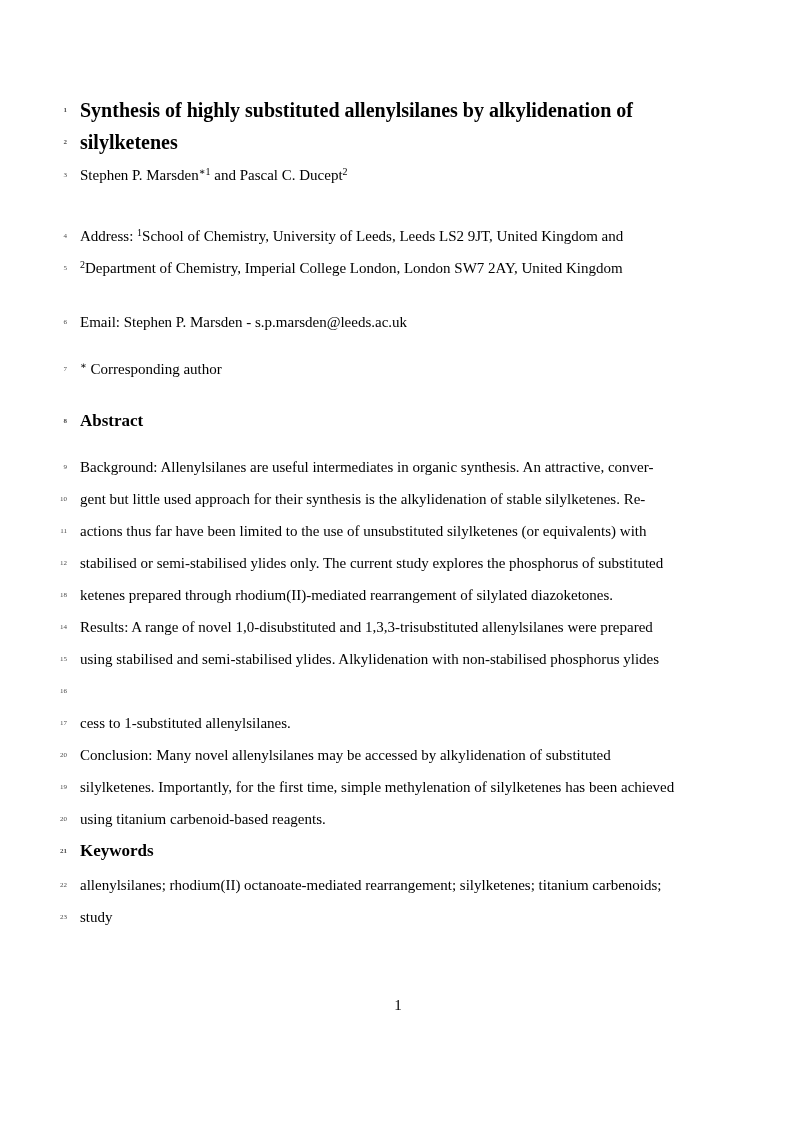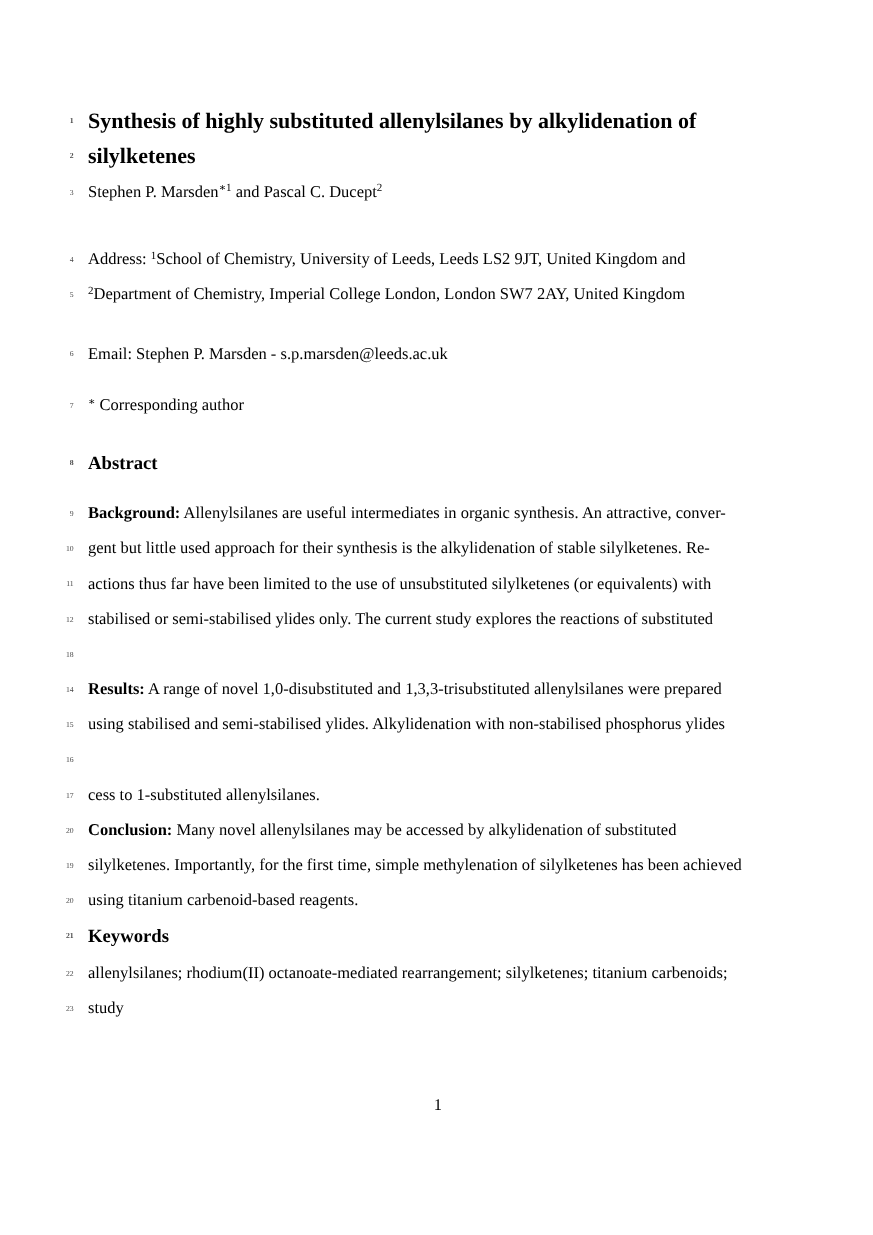--- a/index.html
+++ b/index.html
@@ -29,21 +29,21 @@
     position: absolute;
     right: calc(100% + 13px);
     top: 0;
     font-size: 7px;
     line-height: 33px;
     color: #4a4a4a;
   }
   .title-line { font-size: 20px; font-weight: bold; }
   .heading-line { font-size: 17px; font-weight: bold; }
   sup { font-size: 10px; line-height: 0; vertical-align: 5px; }
-  b.lead { font-weight: bold; }
+  b.lead { font-weight: normal; }
   .g29 { margin-top: 29px; }
   .g22 { margin-top: 22px; }
   .g20 { margin-top: 20px; }
   .g15 { margin-top: 15px; }
   .g14 { margin-top: 14px; }
   .g12 { }
   .g2  { margin-top: 2px; }
   .g1  { margin-top: 1px; }
   .pageno {
     position: absolute;
@@ -106,24 +106,25 @@
     <div class="line">
       <span class="lineno">10</span>
       <span>gent but little used approach for their synthesis is the alkylidenation of stable silylketenes. Re-</span>
     </div>
     <div class="line">
       <span class="lineno">11</span>
       <span>actions thus far have been limited to the use of unsubstituted silylketenes (or equivalents) with</span>
     </div>
     <div class="line">
       <span class="lineno">12</span>
-      <span>stabilised or semi-stabilised ylides only. The current study explores the reactions of substituted</span>
+      <span>stabilised or semi-stabilised ylides only. The current study explores the phosphorus of substituted</span>
     </div>
     <div class="line">
       <span class="lineno">18</span>
+      <span>ketenes prepared through rhodium(II)-mediated rearrangement of silylated diazoketones.</span>
     </div>
     <div class="line">
       <span class="lineno">14</span>
       <b class="lead">Results:</b><span> A range of novel 1,0-disubstituted and 1,3,3-trisubstituted allenylsilanes were prepared</span>
     </div>
     <div class="line">
       <span class="lineno">15</span>
       <span>using stabilised and semi-stabilised ylides. Alkylidenation with non-stabilised phosphorus ylides</span>
     </div>
     <div class="line">

